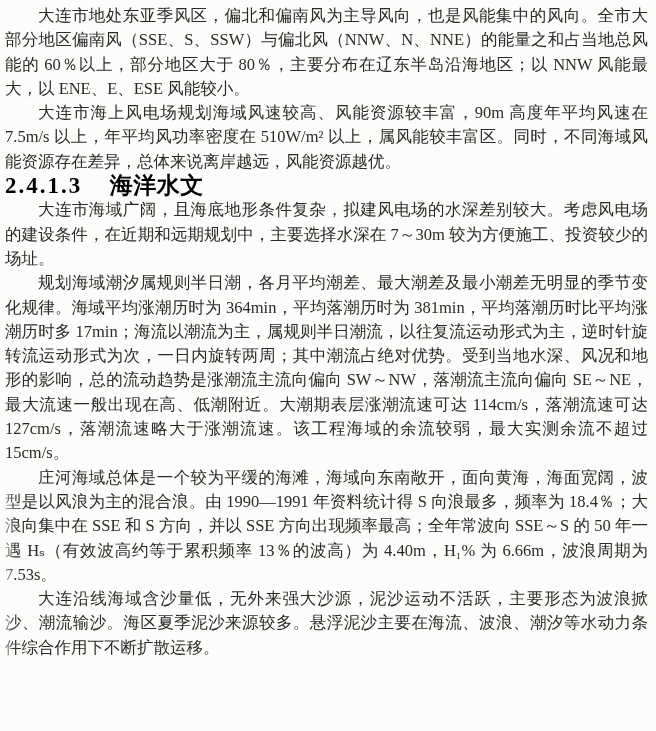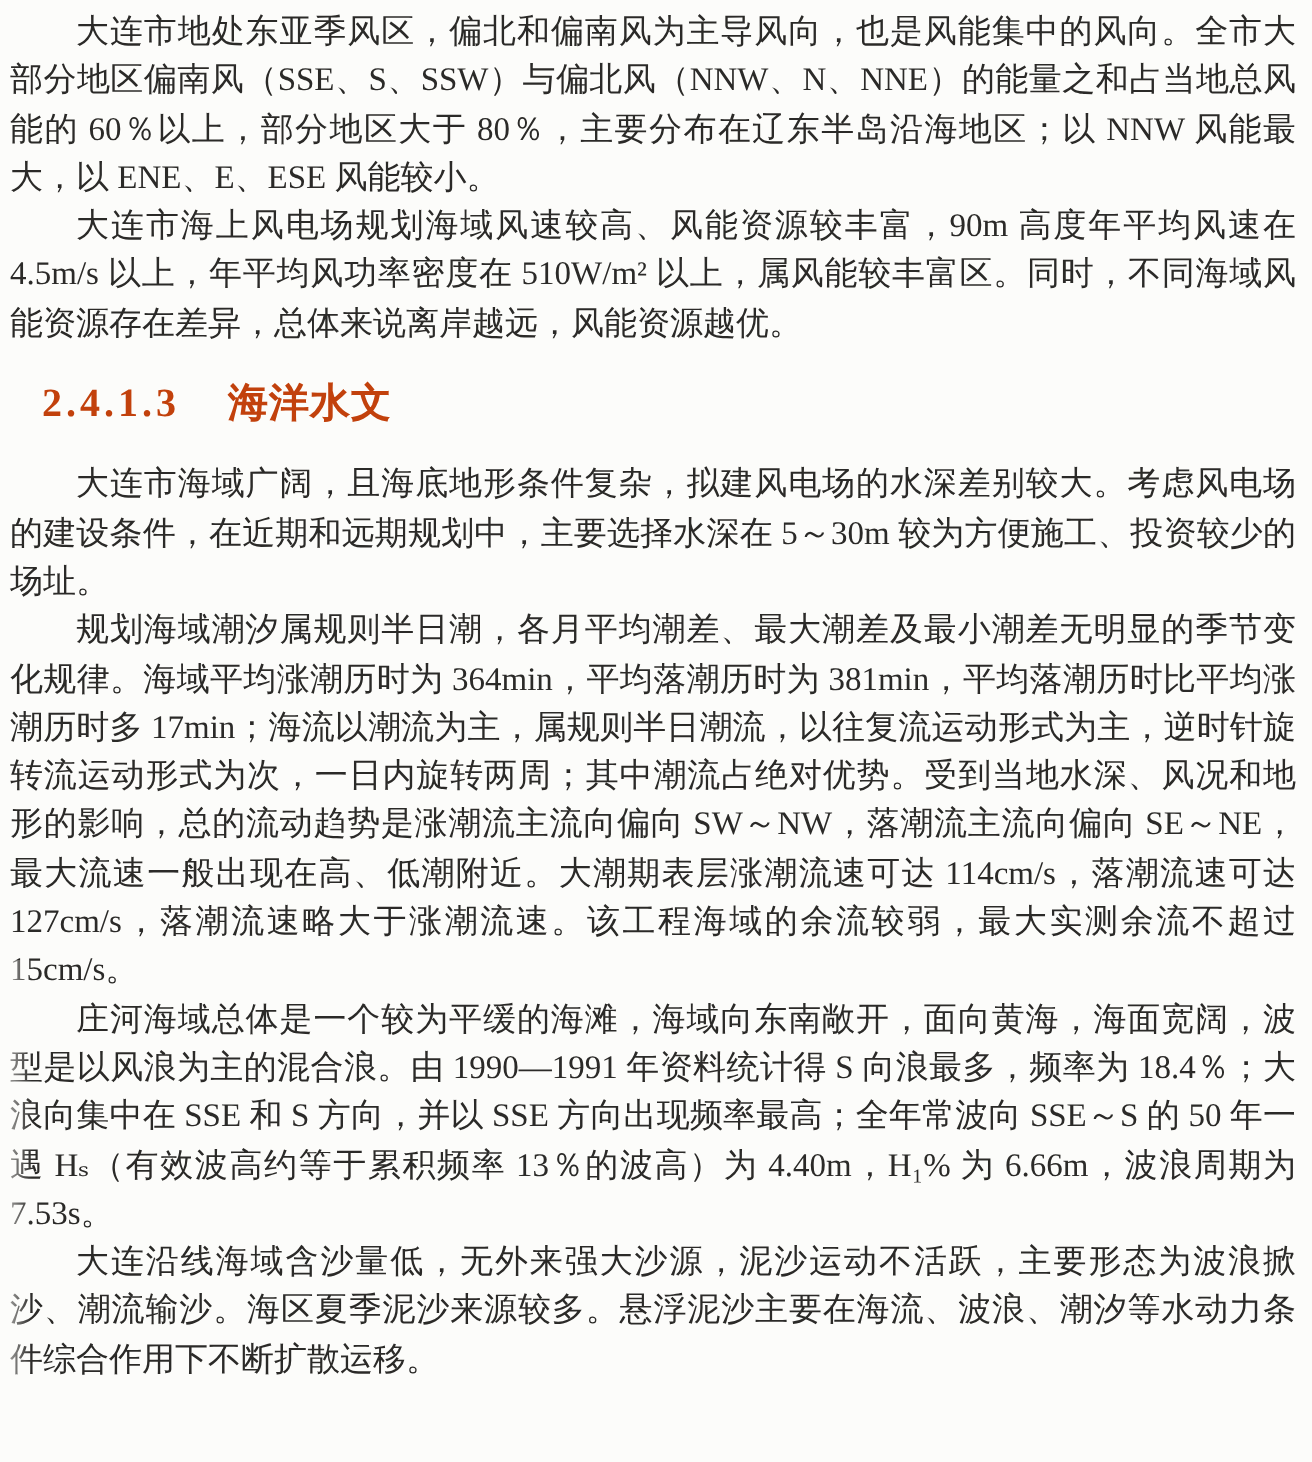--- a/index.html
+++ b/index.html
@@ -21,24 +21,24 @@
     line-height: 24.3px;
     text-align: justify;
     text-justify: inter-ideograph;
   }
   .para {
     margin: 0;
     text-indent: 2em;
     word-break: normal;
   }
   .section-heading {
-    margin: 16px;
-    font-size: 20px;
+    margin: 0;
+    font-size: 23px;
     font-weight: bold;
-    color: #c2410c;
+    color: #000000;
     line-height: 24.3px;
     text-indent: 0;
     letter-spacing: 0.5px;
   }
   .section-heading .sec-num { margin-right: 1.2em; letter-spacing: 2px; }
   
   .scan-fade {
     position: absolute;
     left: 0;
     top: 480px;
@@ -48,28 +48,28 @@
     pointer-events: none;
   }
 </style>
 </head>
 <body>
 
 <div class="page">
 
   <p class="para">大连市地处东亚季风区，偏北和偏南风为主导风向，也是风能集中的风向。全市大部分地区偏南风（SSE、S、SSW）与偏北风（NNW、N、NNE）的能量之和占当地总风能的 60％以上，部分地区大于 80％，主要分布在辽东半岛沿海地区；以 NNW 风能最大，以 ENE、E、ESE 风能较小。</p>
 
-  <p class="para">大连市海上风电场规划海域风速较高、风能资源较丰富，90m 高度年平均风速在 4.5m/s 以上，年平均风功率密度在 510W/m² 以上，属风能较丰富区。同时，不同海域风能资源存在差异，总体来说离岸越远，风能资源越优。</p>
+  <p class="para">大连市海上风电场规划海域风速较高、风能资源较丰富，90m 高度年平均风速在 7.5m/s 以上，年平均风功率密度在 510W/m² 以上，属风能较丰富区。同时，不同海域风能资源存在差异，总体来说离岸越远，风能资源越优。</p>
 
 
   <h3 class="section-heading">
     <span class="sec-num">2.4.1.3</span><span>海洋水文</span>
   </h3>
 
-  <p class="para">大连市海域广阔，且海底地形条件复杂，拟建风电场的水深差别较大。考虑风电场的建设条件，在近期和远期规划中，主要选择水深在 5～30m 较为方便施工、投资较少的场址。</p>
+  <p class="para">大连市海域广阔，且海底地形条件复杂，拟建风电场的水深差别较大。考虑风电场的建设条件，在近期和远期规划中，主要选择水深在 7～30m 较为方便施工、投资较少的场址。</p>
 
   <p class="para">规划海域潮汐属规则半日潮，各月平均潮差、最大潮差及最小潮差无明显的季节变化规律。海域平均涨潮历时为 364min，平均落潮历时为 381min，平均落潮历时比平均涨潮历时多 17min；海流以潮流为主，属规则半日潮流，以往复流运动形式为主，逆时针旋转流运动形式为次，一日内旋转两周；其中潮流占绝对优势。受到当地水深、风况和地形的影响，总的流动趋势是涨潮流主流向偏向 SW～NW，落潮流主流向偏向 SE～NE，最大流速一般出现在高、低潮附近。大潮期表层涨潮流速可达 114cm/s，落潮流速可达 127cm/s，落潮流速略大于涨潮流速。该工程海域的余流较弱，最大实测余流不超过 15cm/s。</p>
 
   <p class="para">庄河海域总体是一个较为平缓的海滩，海域向东南敞开，面向黄海，海面宽阔，波型是以风浪为主的混合浪。由 1990—1991 年资料统计得 S 向浪最多，频率为 18.4％；大浪向集中在 SSE 和 S 方向，并以 SSE 方向出现频率最高；全年常波向 SSE～S 的 50 年一遇 Hₛ（有效波高约等于累积频率 13％的波高）为 4.40m，H₁% 为 6.66m，波浪周期为 7.53s。</p>
 
   <p class="para">大连沿线海域含沙量低，无外来强大沙源，泥沙运动不活跃，主要形态为波浪掀沙、潮流输沙。海区夏季泥沙来源较多。悬浮泥沙主要在海流、波浪、潮汐等水动力条件综合作用下不断扩散运移。</p>
 
   <div class="scan-fade"></div>
 </div>
 

